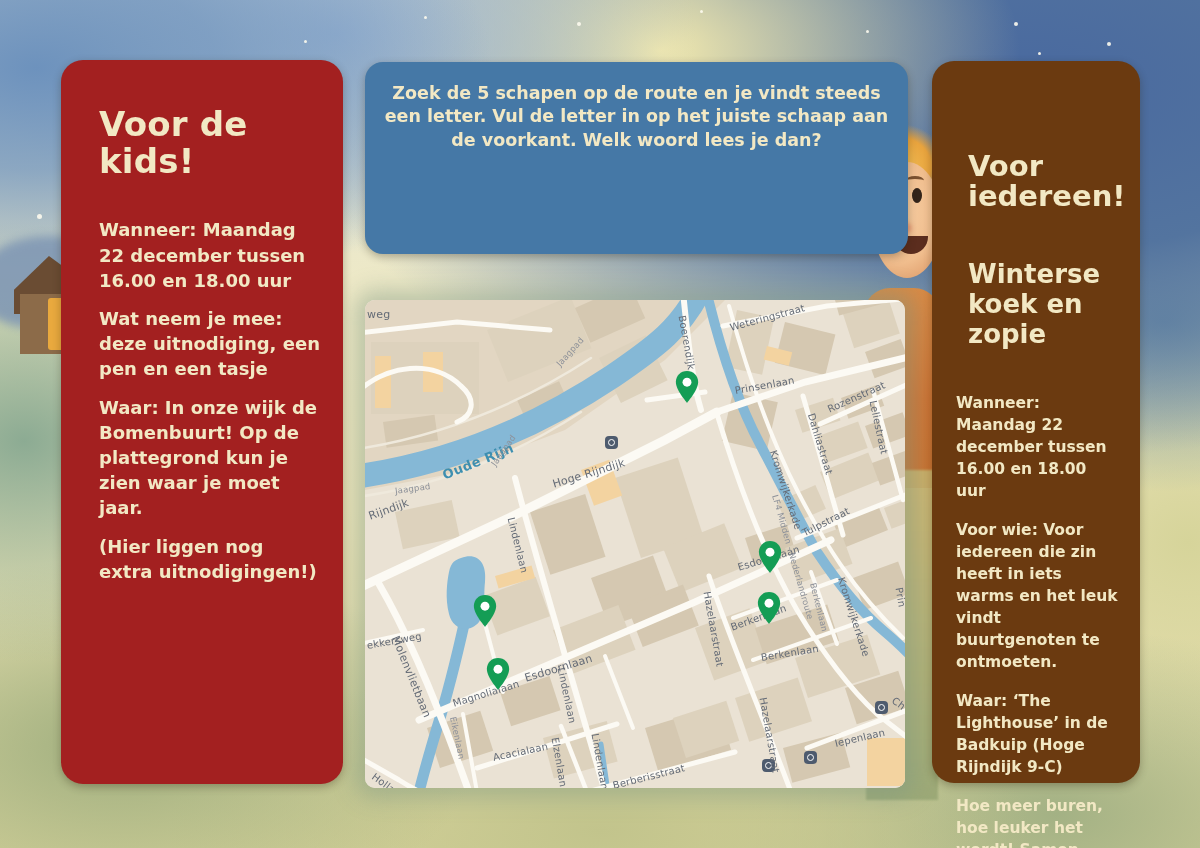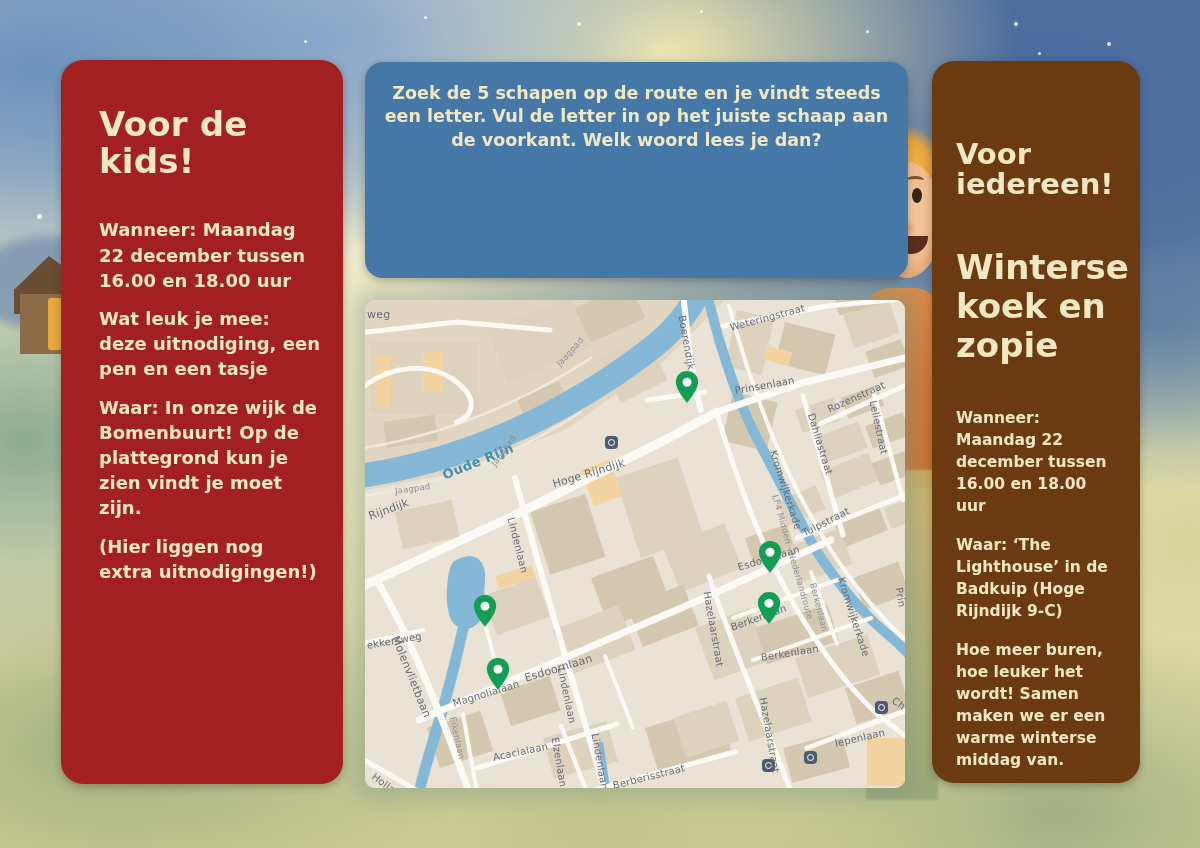--- a/index.html
+++ b/index.html
@@ -41,26 +41,26 @@
     background:linear-gradient(180deg,#d98a45 0%,#cf7434 55%,#c9712f 100%);}
   .kid-base{position:absolute;left:866px;top:470px;width:72px;height:330px;opacity:.92;
     background:linear-gradient(180deg,#cdb36b 0%,#b4b074 45%,#9aa876 100%);filter:blur(1px);}
   
   .panel{position:absolute;z-index:3;border-radius:22px;color:var(--cream);
     box-shadow:0 3px 8px rgba(40,30,10,.3);box-sizing:border-box;}
   .panel p{margin:0 0 13px 0;font-weight:bold;white-space:pre-line;}
   .panel-red{left:61px;top:60px;width:282px;height:724px;background:var(--red);padding:46px 22px 0 38px;}
   .panel-red h1{margin:0 0 38px 0;font-size:34px;line-height:1.08;letter-spacing:.2px;}
   .panel-red p{font-size:18px;line-height:1.4;}
-  .panel-blue{left:365px;top:62px;width:543px;height:216px;background:var(--blue);
+  .panel-blue{left:365px;top:62px;width:543px;height:192px;background:var(--blue);
     padding:20px 16px;border-radius:18px;text-align:center;}
   .panel-blue p{font-size:17.5px;line-height:1.33;margin:0 0 15px 0;}
   .panel-brown{left:932px;top:61px;width:208px;height:722px;background:var(--brown);padding:78px 20px 0 24px;}
-  .panel-brown h1{margin:0;font-size:29px;line-height:1.05;}
-  .panel-brown h2{margin:48px 0 0 0;font-size:34px;line-height:1.15;}
+  .panel-brown h1{margin:12px;font-size:29px;line-height:1.05;}
+  .panel-brown h2{margin:48px 0 0 12px;font-size:26px;line-height:1.15;}
   .panel-brown .body{margin-top:42px;}
   .panel-brown p{font-size:15.5px;line-height:1.42;margin:0 0 17px 0;}
   
   .map{position:absolute;left:365px;top:300px;width:540px;height:488px;z-index:2;overflow:hidden;
     border-radius:10px;background:var(--map-bg);
     box-shadow:0 0 22px 10px rgba(125,150,130,.45);}
   .map svg{position:absolute;inset:0;}
   .map-layers{position:absolute;inset:0;}
   .map-label{position:absolute;font-size:10px;color:#646b76;white-space:nowrap;
     transform-origin:0 50%;letter-spacing:.2px;}
@@ -291,31 +291,32 @@
       <path d="M12 1C6 1 1.5 5.6 1.5 11.4 1.5 19 12 31 12 31s10.5-12 10.5-19.6C22.5 5.6 18 1 12 1z" fill="#149d55"></path>
       <circle cx="12" cy="11.5" r="4.2" fill="#ffffff"></circle>
     </svg>
   </div>
       </div>
   </div>
 
   <div class="panel panel-red">
     <h1>Voor de kids!</h1>
     <p>Wanneer: Maandag 22 december tussen 16.00 en 18.00 uur</p>
-    <p>Wat leuk je mee: deze uitnodiging, een pen en een tasje</p>
-    <p>Waar: In onze wijk de Bomenbuurt! Op de plattegrond kun je zien vindt je moet zijn.</p>
+    <p>Wat neem je mee: deze uitnodiging, een pen en een tasje</p>
+    <p>Waar: In onze wijk de Bomenbuurt! Op de plattegrond kun je zien waar je moet jaar.</p>
     <p>(Hier liggen nog extra uitnodigingen!)</p>
   </div>
 
   <div class="panel panel-blue">
     <p>Zoek de 5 schapen op de route en je vindt steeds een letter. Vul de letter in op het juiste schaap aan de voorkant. Welk woord lees je dan?</p>
   </div>
 
   <div class="panel panel-brown">
     <h1>Voor iedereen!</h1>
     <h2>Winterse koek en zopie</h2>
     <div class="body">
       <p>Wanneer: Maandag 22 december tussen 16.00 en 18.00 uur</p>
+      <p>Voor wie: Voor iedereen die zin heeft in iets warms en het leuk vindt buurtgenoten te ontmoeten.</p>
       <p>Waar: ‘The Lighthouse’ in de Badkuip (Hoge Rijndijk 9-C)</p>
       <p>Hoe meer buren, hoe leuker het wordt! Samen maken we er een warme winterse middag van.</p>
     </div>
   </div>
 </div>
 
 </body></html>

